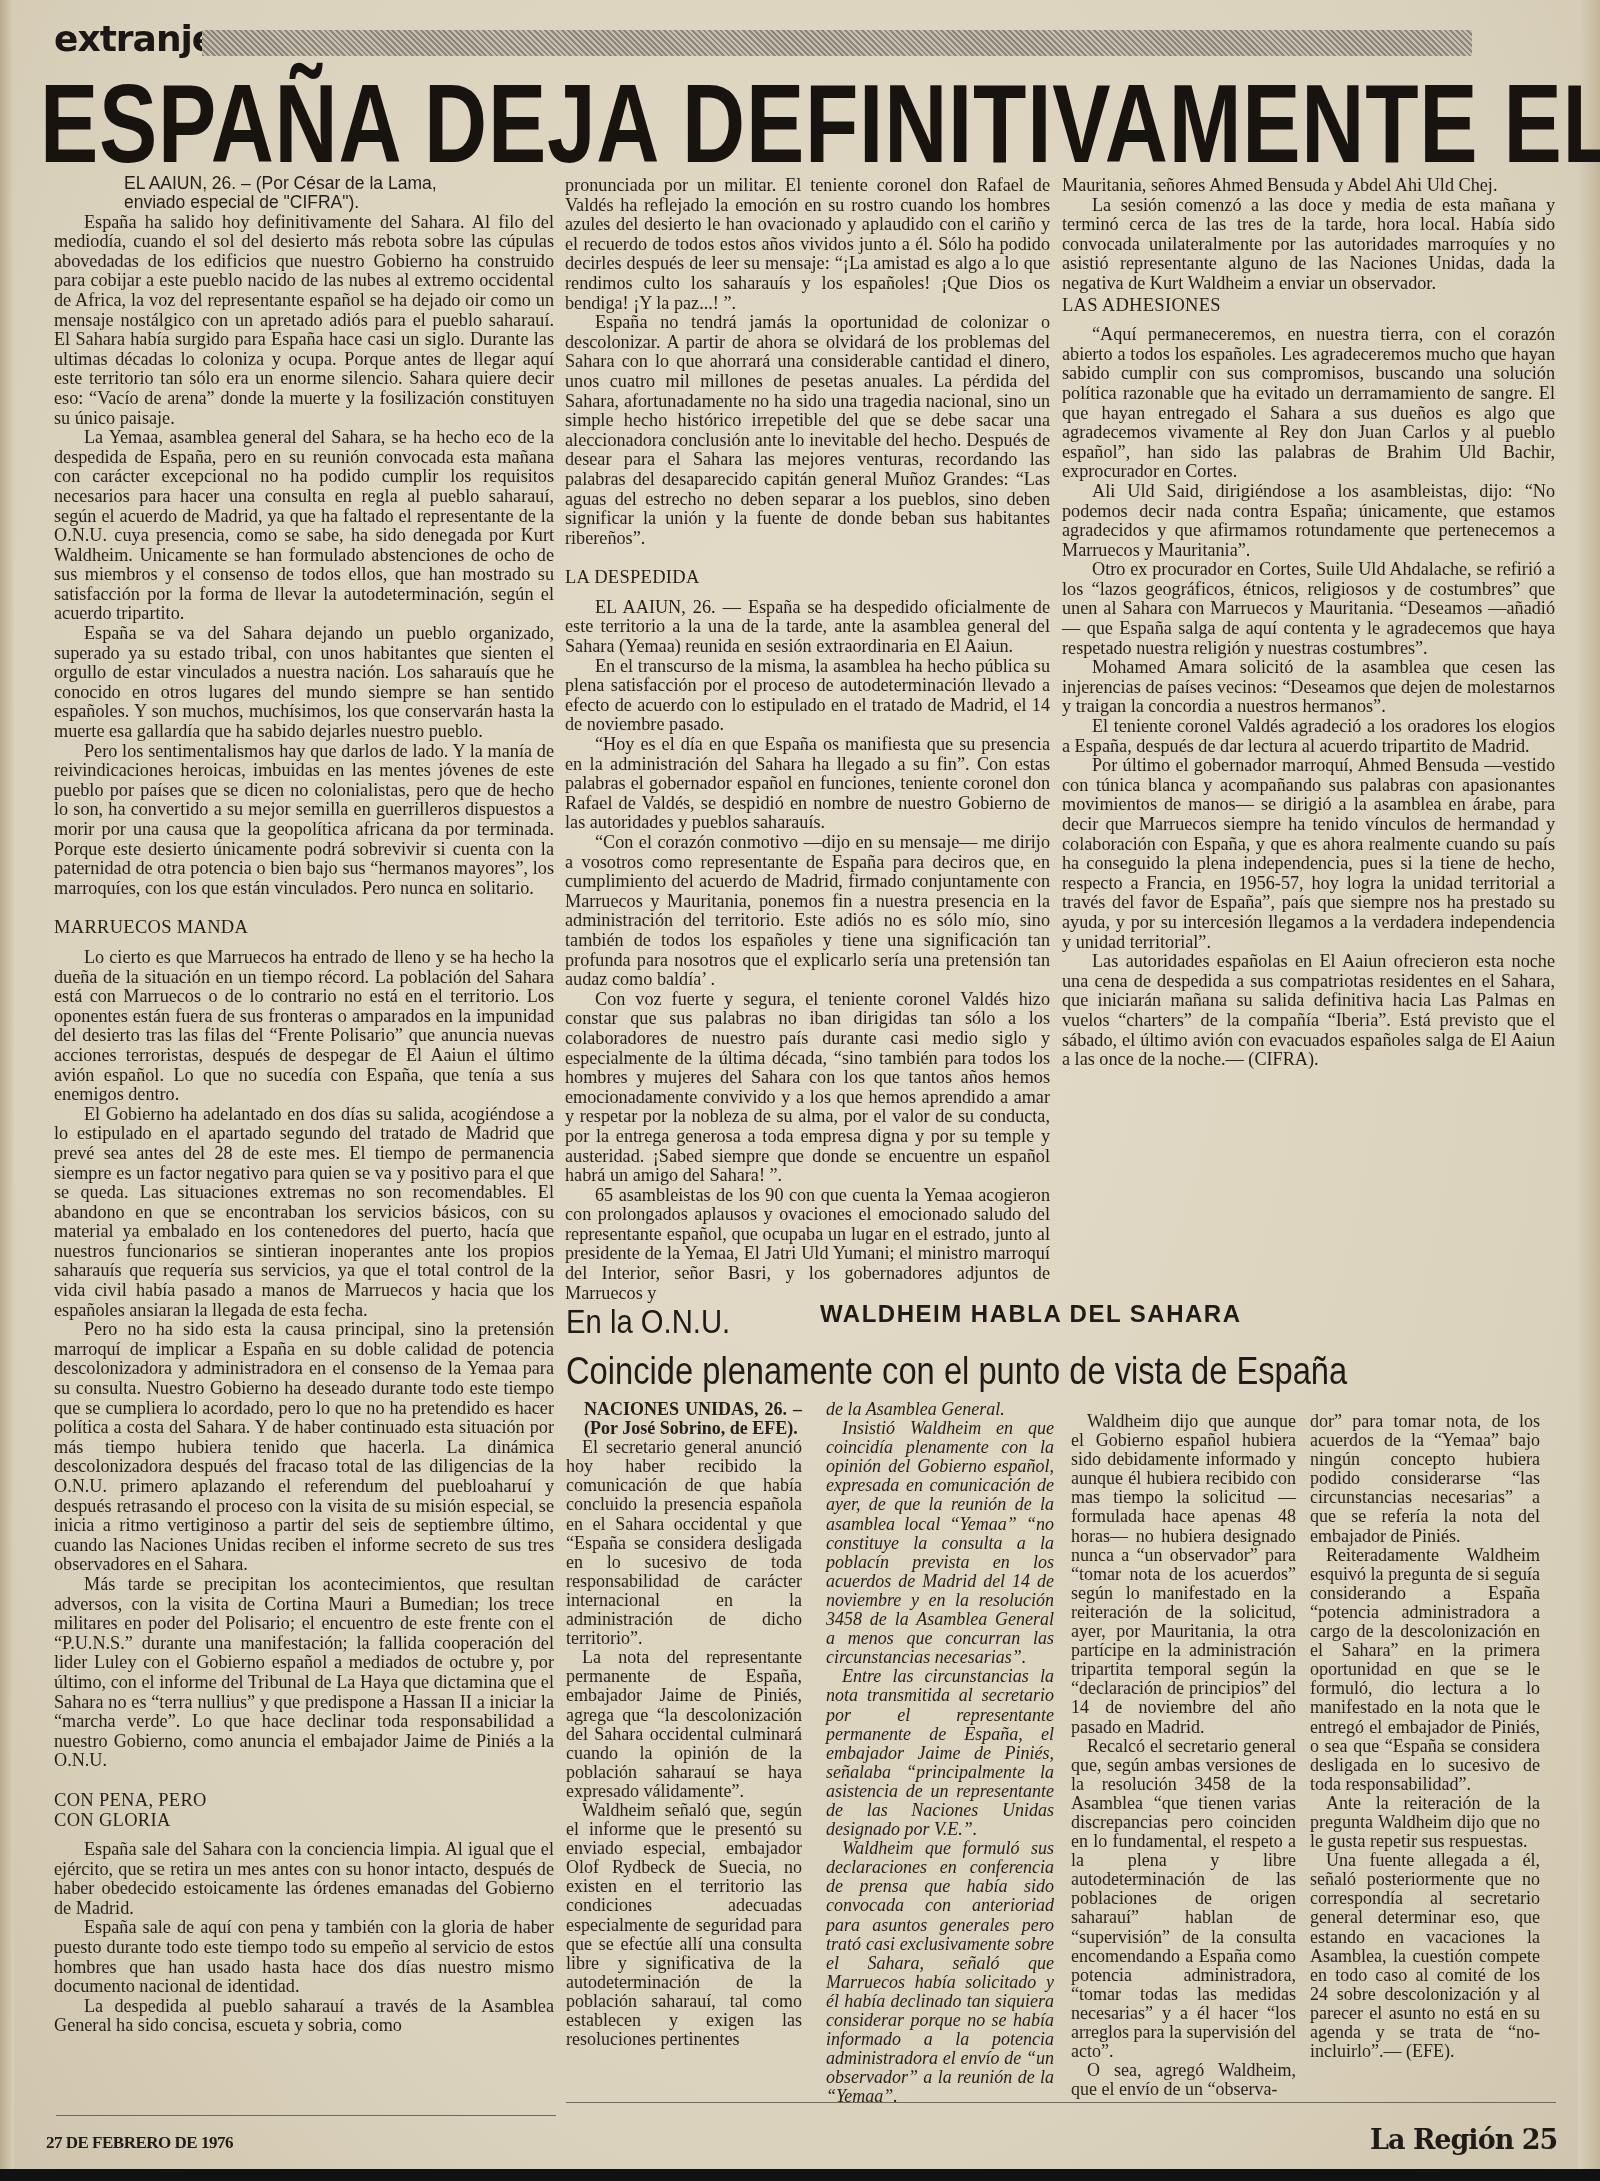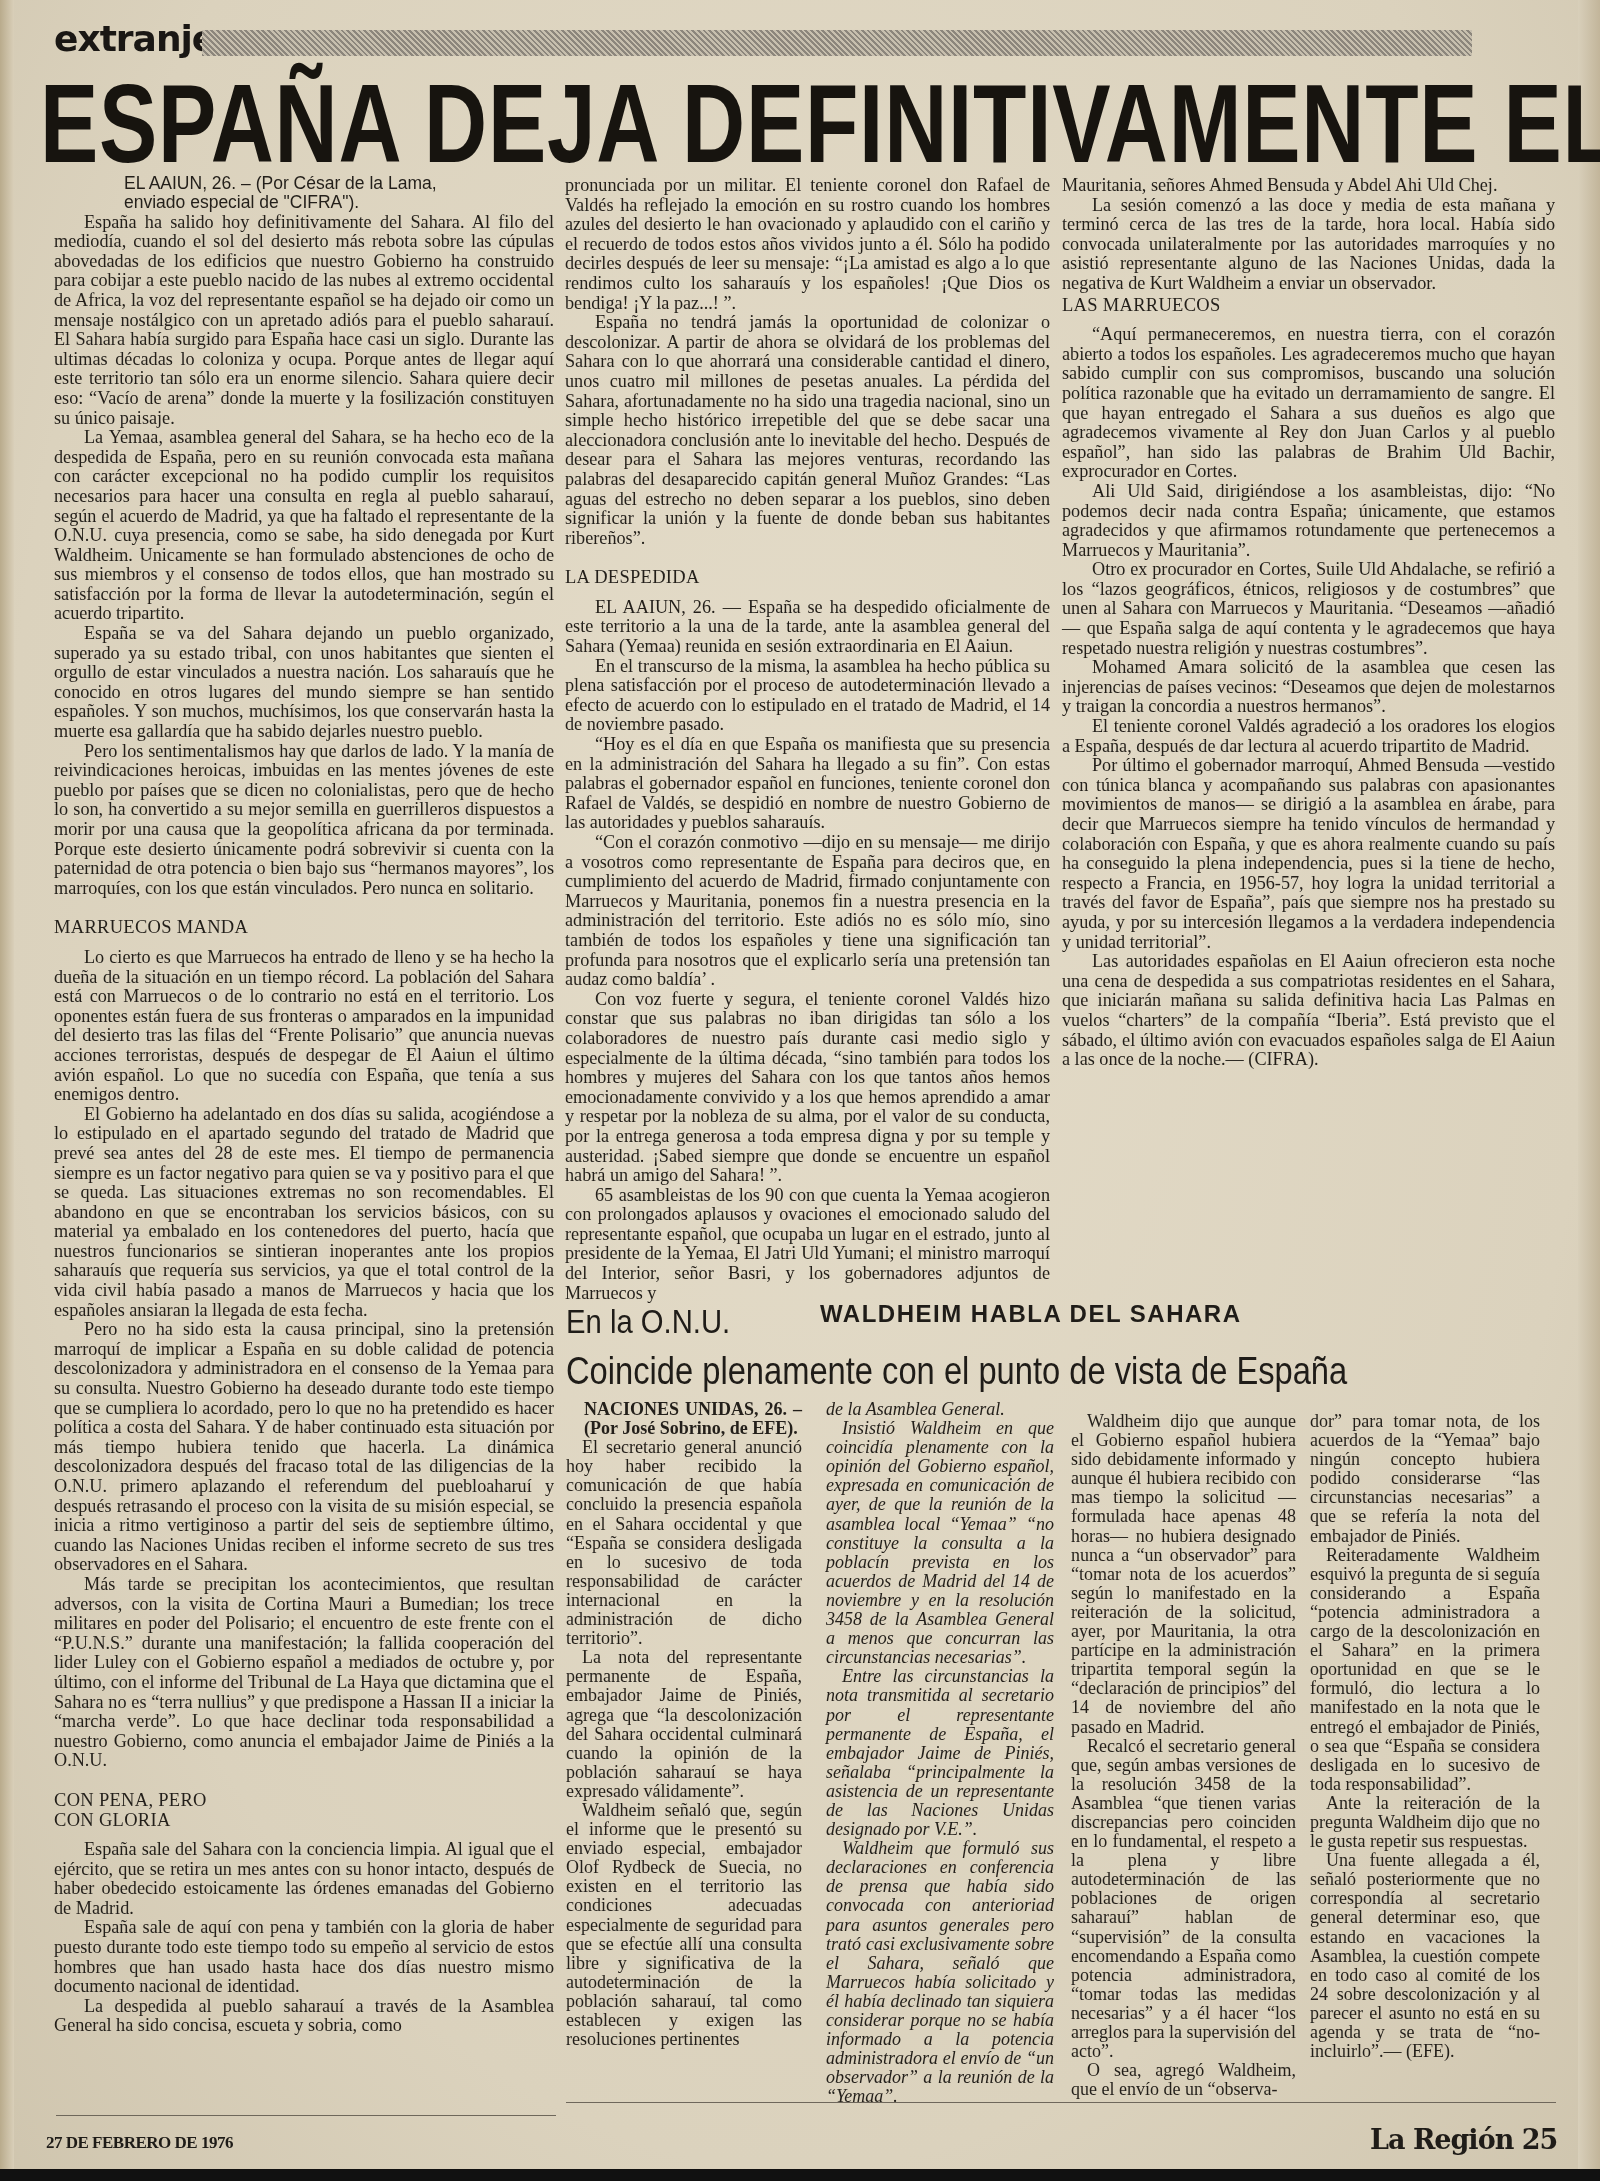--- a/index.html
+++ b/index.html
@@ -124,21 +124,21 @@
     <p>En el transcurso de la misma, la asamblea ha hecho pública su plena satisfacción por el proceso de autodeterminación llevado a efecto de acuerdo con lo estipulado en el tratado de Madrid, el 14 de noviembre pasado.</p>
     <p>“Hoy es el día en que España os manifiesta que su presencia en la administración del Sahara ha llegado a su fin”. Con estas palabras el gobernador español en funciones, teniente coronel don Rafael de Valdés, se despidió en nombre de nuestro Gobierno de las autoridades y pueblos saharauís.</p>
     <p>“Con el corazón conmotivo —dijo en su mensaje— me dirijo a vosotros como representante de España para deciros que, en cumplimiento del acuerdo de Madrid, firmado conjuntamente con Marruecos y Mauritania, ponemos fin a nuestra presencia en la administración del territorio. Este adiós no es sólo mío, sino también de todos los españoles y tiene una significación tan profunda para nosotros que el explicarlo sería una pretensión tan audaz como baldía’ .</p>
     <p>Con voz fuerte y segura, el teniente coronel Valdés hizo constar que sus palabras no iban dirigidas tan sólo a los colaboradores de nuestro país durante casi medio siglo y especialmente de la última década, “sino también para todos los hombres y mujeres del Sahara con los que tantos años hemos emocionadamente convivido y a los que hemos aprendido a amar y respetar por la nobleza de su alma, por el valor de su conducta, por la entrega generosa a toda empresa digna y por su temple y austeridad. ¡Sabed siempre que donde se encuentre un español habrá un amigo del Sahara! ”.</p>
     <p>65 asambleistas de los 90 con que cuenta la Yemaa acogieron con prolongados aplausos y ovaciones el emocionado saludo del representante español, que ocupaba un lugar en el estrado, junto al presidente de la Yemaa, El Jatri Uld Yumani; el ministro marroquí del Interior, señor Basri, y los gobernadores adjuntos de Marruecos y</p>
   </div>
 
   <div class="col c3">
     <p class="noindent">Mauritania, señores Ahmed Bensuda y Abdel Ahi Uld Chej.</p>
     <p>La sesión comenzó a las doce y media de esta mañana y terminó cerca de las tres de la tarde, hora local. Había sido convocada unilateralmente por las autoridades marroquíes y no asistió representante alguno de las Naciones Unidas, dada la negativa de Kurt Waldheim a enviar un observador.</p>
-    <h3 style="margin-top:2px">LAS MARRUECOS</h3>
+    <h3 style="margin-top:2px">LAS ADHESIONES</h3>
     <p>“Aquí permaneceremos, en nuestra tierra, con el corazón abierto a todos los españoles. Les agradeceremos mucho que hayan sabido cumplir con sus compromisos, buscando una solución política razonable que ha evitado un derramamiento de sangre. El que hayan entregado el Sahara a sus dueños es algo que agradecemos vivamente al Rey don Juan Carlos y al pueblo español”, han sido las palabras de Brahim Uld Bachir, exprocurador en Cortes.</p>
     <p>Ali Uld Said, dirigiéndose a los asambleistas, dijo: “No podemos decir nada contra España; únicamente, que estamos agradecidos y que afirmamos rotundamente que pertenecemos a Marruecos y Mauritania”.</p>
     <p>Otro ex procurador en Cortes, Suile Uld Ahdalache, se refirió a los “lazos geográficos, étnicos, religiosos y de costumbres” que unen al Sahara con Marruecos y Mauritania. “Deseamos —añadió— que España salga de aquí contenta y le agradecemos que haya respetado nuestra religión y nuestras costumbres”.</p>
     <p>Mohamed Amara solicitó de la asamblea que cesen las injerencias de países vecinos: “Deseamos que dejen de molestarnos y traigan la concordia a nuestros hermanos”.</p>
     <p>El teniente coronel Valdés agradeció a los oradores los elogios a España, después de dar lectura al acuerdo tripartito de Madrid.</p>
     <p>Por último el gobernador marroquí, Ahmed Bensuda —vestido con túnica blanca y acompañando sus palabras con apasionantes movimientos de manos— se dirigió a la asamblea en árabe, para decir que Marruecos siempre ha tenido vínculos de hermandad y colaboración con España, y que es ahora realmente cuando su país ha conseguido la plena independencia, pues si la tiene de hecho, respecto a Francia, en 1956-57, hoy logra la unidad territorial a través del favor de España”, país que siempre nos ha prestado su ayuda, y por su intercesión llegamos a la verdadera independencia y unidad territorial”.</p>
     <p>Las autoridades españolas en El Aaiun ofrecieron esta noche una cena de despedida a sus compatriotas residentes en el Sahara, que iniciarán mañana su salida definitiva hacia Las Palmas en vuelos “charters” de la compañía “Iberia”. Está previsto que el sábado, el último avión con evacuados españoles salga de El Aaiun a las once de la noche.— (CIFRA).</p>
   </div>
 
   <div class="onu-kicker">En la O.N.U.</div>

